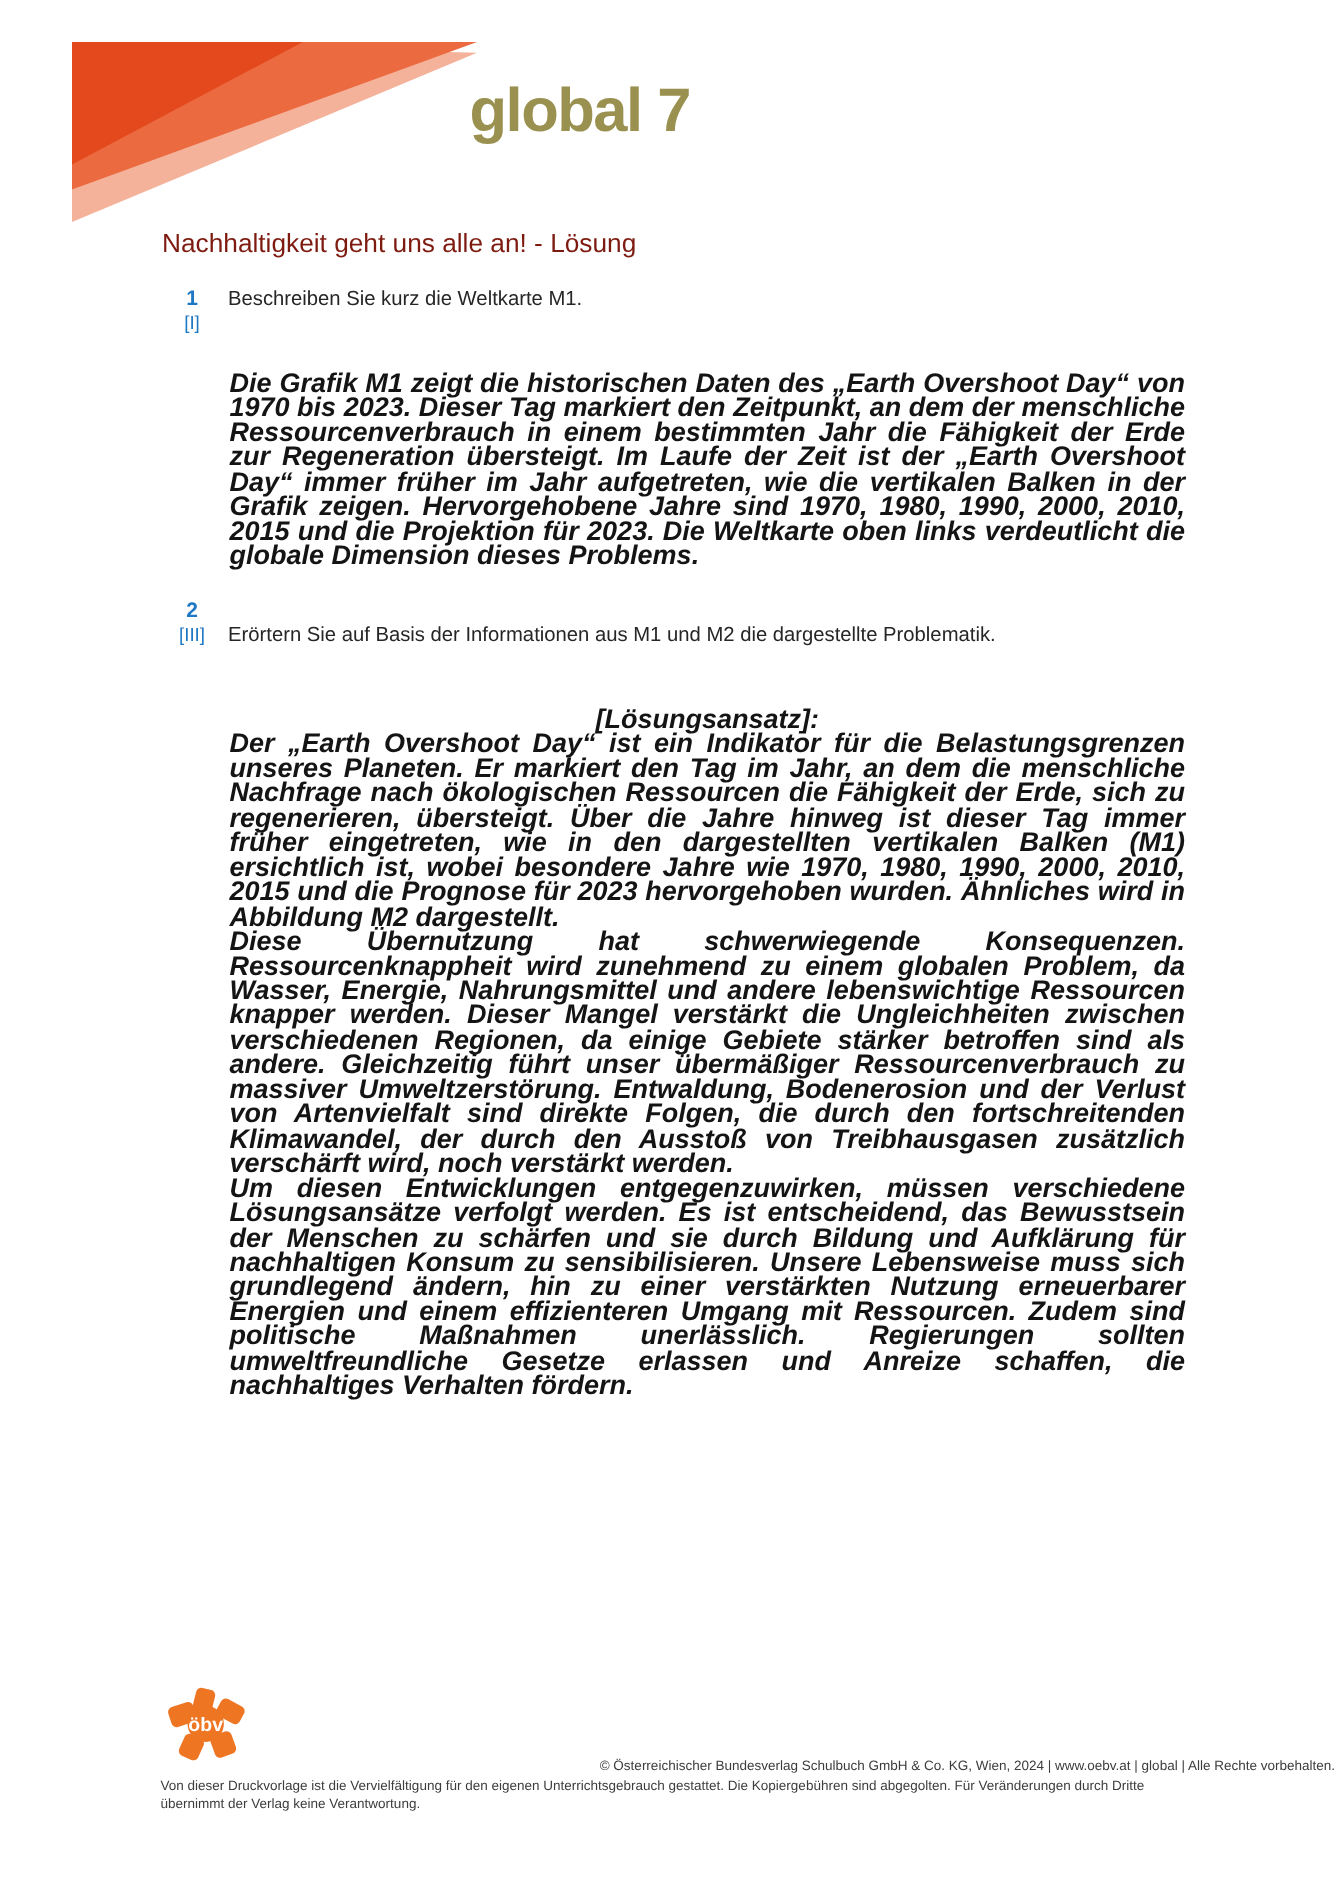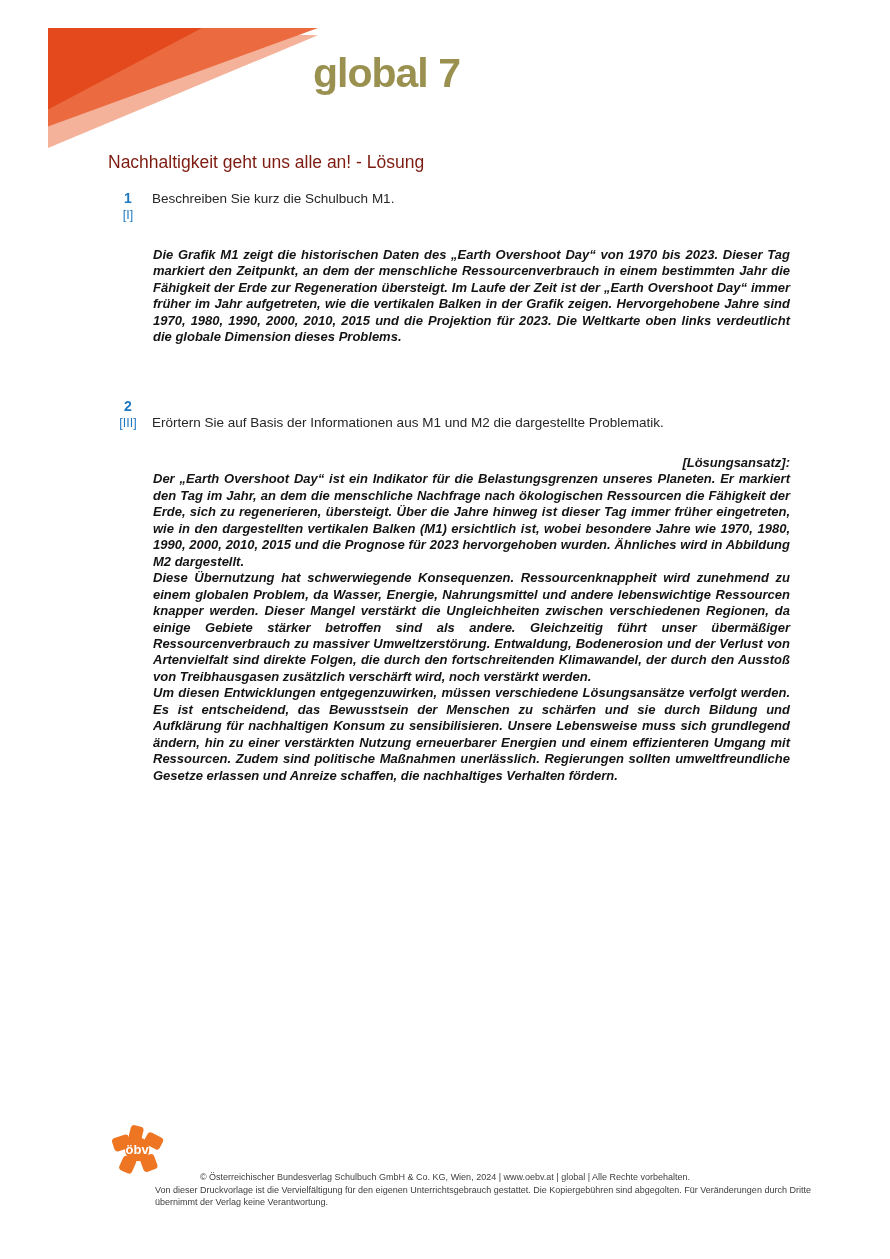--- a/index.html
+++ b/index.html
@@ -44,57 +44,57 @@
   }
   #task1-numcol{top:190px;}
   #task1-prompt{top:190px;}
   #task2-numcol{top:398px;}
   #task2-prompt{top:398px;margin-top:16px;}
 
   
   .answer{
     position:absolute;left:153px;width:637px;
     font-weight:bold;font-style:italic;
-    font-size:13px;line-height:16.45px;
+    font-size:18px;line-height:16.45px;
     color:#141414;text-align:justify;
   }
   #answer1{top:247px;}
   #answer2{top:455px;}
   .answer p{margin:0;}
-  .answer .label{text-align:right;}
+  .answer .label{text-align:center;margin-top:16px;}
 
   
   .footer-logo{position:absolute;left:110px;top:1124px;width:56px;height:52px;}
   .footer-copyright{
     position:absolute;left:0;top:1172px;width:890px;
-    text-align:center;font-size:9px;color:#3d3d3d;
+    text-align:right;font-size:9px;color:#3d3d3d;
   }
   .footer-notice{
     position:absolute;left:107px;top:1185px;width:690px;
-    font-size:9px;line-height:11.5px;color:#3d3d3d;text-align:left;margin-left:48px;
+    font-size:9px;line-height:11.5px;color:#3d3d3d;text-align:left;
   }
 </style>
 </head>
 <body>
 
 <div class="logo-wrap">
   <div class="tri tri-pale"></div>
   <div class="tri tri-mid"></div>
   <div class="tri tri-dark"></div>
 </div>
 
 <div class="series-title">global 7</div>
 
 <div class="sheet-heading">Nachhaltigkeit geht uns alle an! - Lösung</div>
 
 <div class="task-numcol" id="task1-numcol">
   <span class="task-number">1</span>
   <span class="task-level">[I]</span>
 </div>
-<div class="task-prompt" id="task1-prompt">Beschreiben Sie kurz die Schulbuch M1.</div>
+<div class="task-prompt" id="task1-prompt">Beschreiben Sie kurz die Weltkarte M1.</div>
 
 <div class="answer" id="answer1">
   <p>Die Grafik M1 zeigt die historischen Daten des „Earth Overshoot Day“ von 1970 bis 2023. Dieser Tag markiert den Zeitpunkt, an dem der menschliche Ressourcenverbrauch in einem bestimmten Jahr die Fähigkeit der Erde zur Regeneration übersteigt. Im Laufe der Zeit ist der „Earth Overshoot Day“ immer früher im Jahr aufgetreten, wie die vertikalen Balken in der Grafik zeigen. Hervorgehobene Jahre sind 1970, 1980, 1990, 2000, 2010, 2015 und die Projektion für 2023. Die Weltkarte oben links verdeutlicht die globale Dimension dieses Problems.</p>
 </div>
 
 <div class="task-numcol" id="task2-numcol">
   <span class="task-number">2</span>
   <span class="task-level">[III]</span>
 </div>
 <div class="task-prompt" id="task2-prompt">Erörtern Sie auf Basis der Informationen aus M1 und M2 die dargestellte Problematik.</div>

